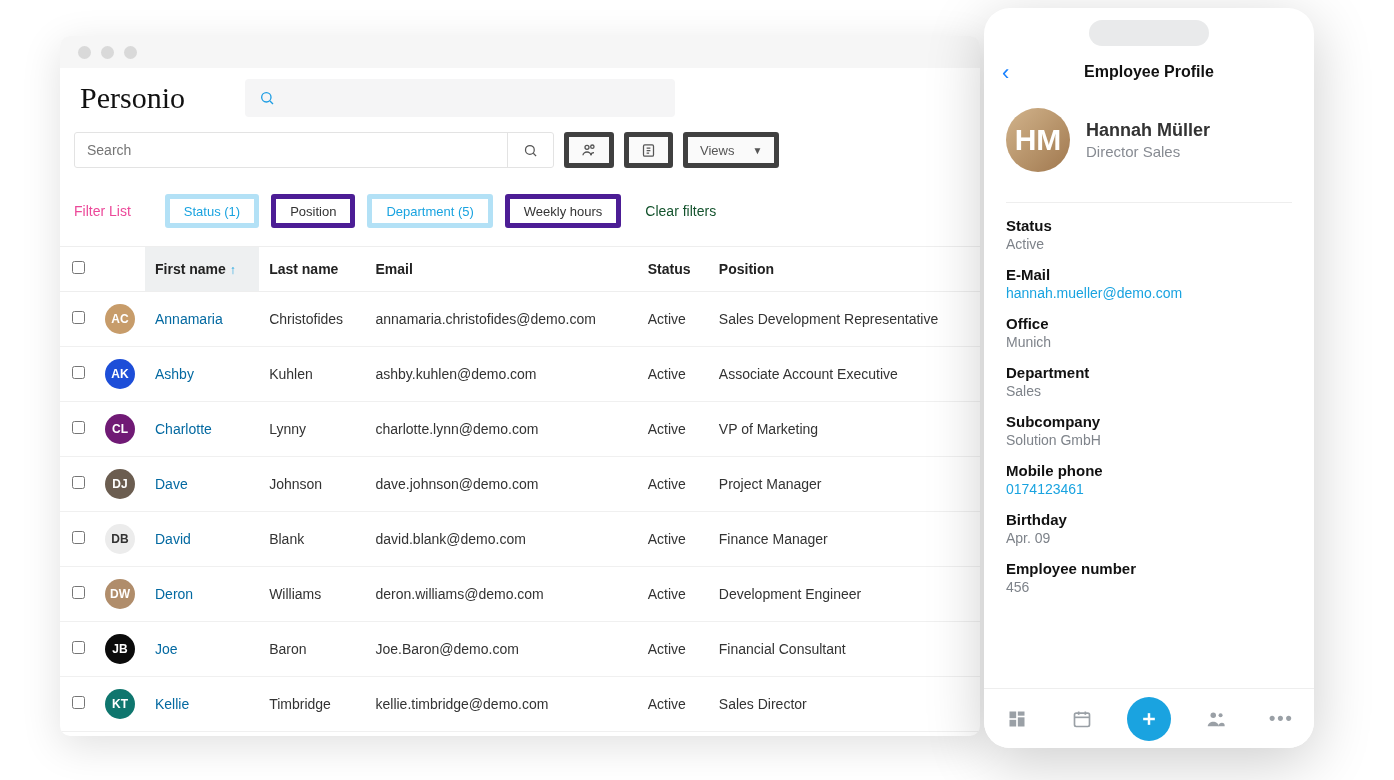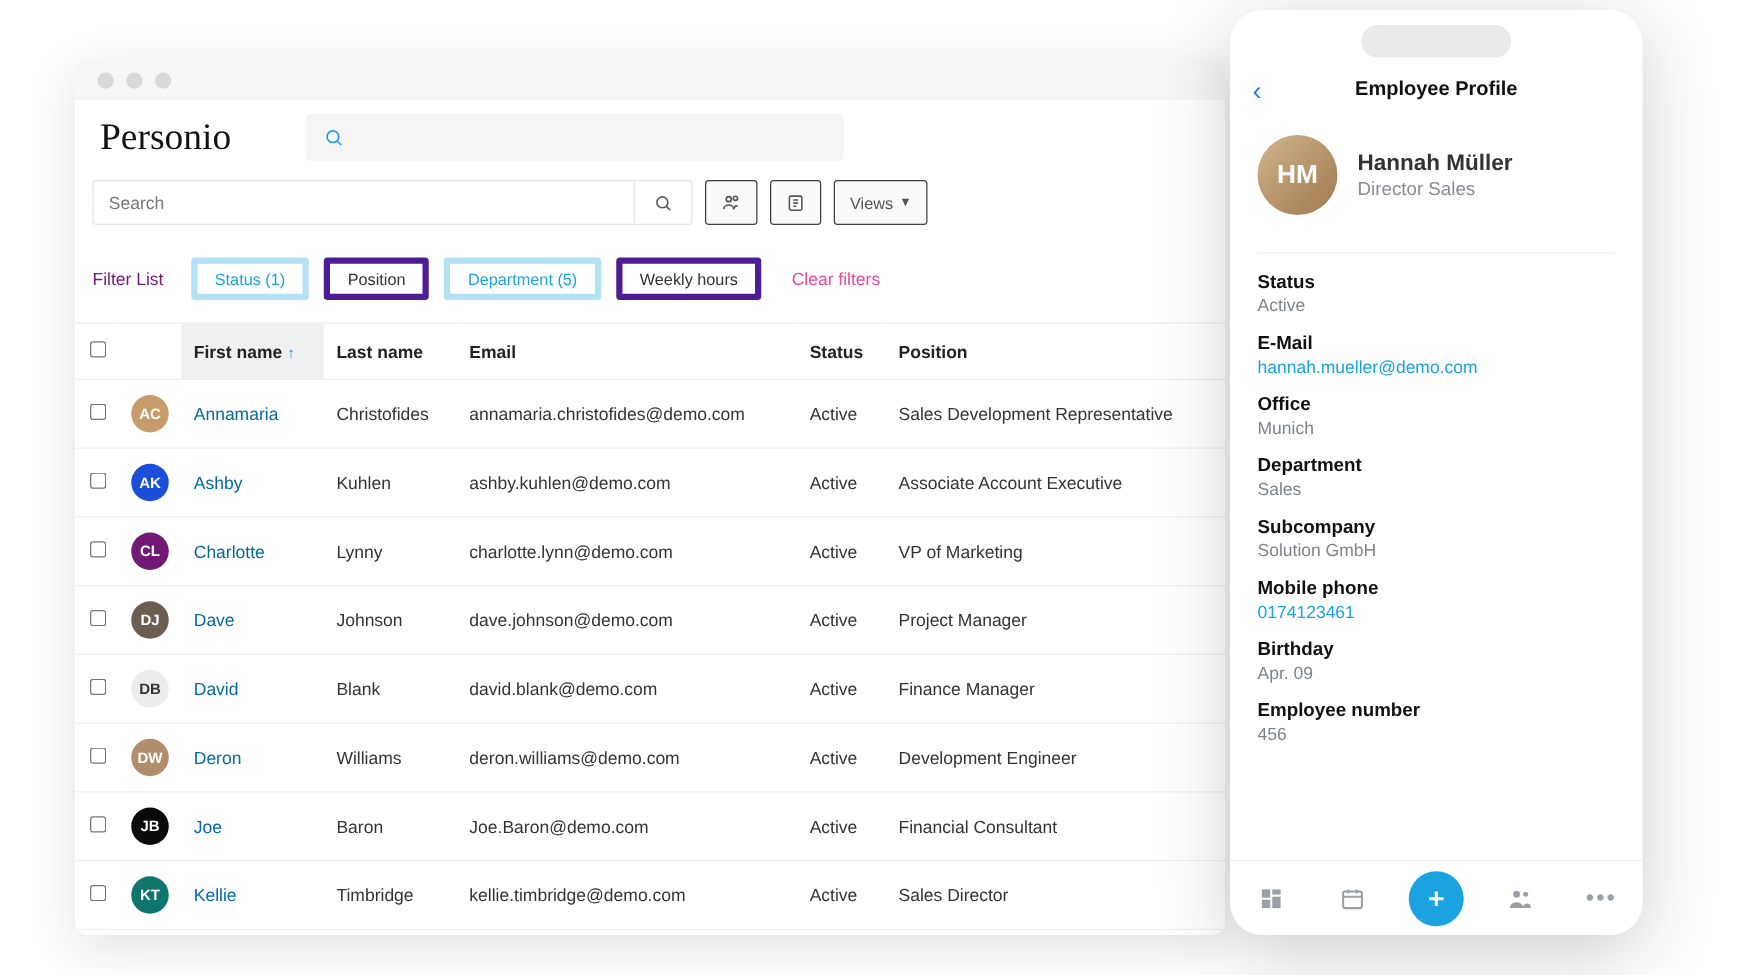--- a/index.html
+++ b/index.html
@@ -9,21 +9,21 @@
     color: #333;
     width: 1394px;
     height: 780px;
     position: relative;
     overflow: hidden;
   }
 
   
   .main-window {
     position: absolute;
-    top: 48px;
+    top: 36px;
     left: 60px;
     width: 920px;
     height: 700px;
     border-radius: 10px;
     background: #fff;
     box-shadow: 0 10px 40px rgba(0,0,0,.12);
     overflow: hidden;
   }
   .window-controls {
     height: 32px;
@@ -87,41 +87,41 @@
     padding:0 12px; flex:1; color:#888;
   }
   .search-icon-btn {
     width: 46px; height: 100%;
     display:flex; align-items:center; justify-content:center;
     border-left:1px solid #e3e3e3;
     color:#555;
   }
   .tool-btn {
     height:36px; min-width:40px;
-    border:1px solid #404040; background:#fafafa;
+    border:5px solid #404040; background:#fafafa;
     border-radius:3px;
     display:flex; align-items:center; justify-content:center;
     color:#555; font-size:13px;
-    padding:0 12px; cursor:pointer; gap:5px;
+    padding:0 12px; cursor:pointer; gap:18px;
   }
   .filters {
     display:flex; align-items:center;
     padding: 14px 14px 18px 14px;
     gap: 14px;
     font-size:14px;
   }
-  .filters .label { color:#701a75; margin-right:8px; }
+  .filters .label { color:#ec4899; margin-right:20px; }
   .filter-chip {
     height:34px; padding:0 14px;
     border:5px solid #4c1d95; border-radius:3px;
     display:flex; align-items:center; color:#333;
     font-size:13px; cursor:pointer;
   }
   .filter-chip.active { color:#19a3e0; border-color:#b3e1f6;}
-  .clear-filters { color:#ec4899; font-size:14px; margin-left:10px; cursor:pointer; }
+  .clear-filters { color:#14532d; font-size:14px; margin-left:10px; cursor:pointer; }
 
   
   .tbl { width:100%; border-collapse: collapse; font-size:14px; }
   .tbl thead th {
     text-align:left; font-weight:600; color:#222;
     padding:14px 10px; border-top:1px solid #eee; border-bottom:1px solid #eee;
     background:#fff;
   }
   .tbl thead th:first-child { width:30px; padding-left:12px;}
   .tbl thead th:nth-child(2){ width:40px;}
@@ -166,21 +166,21 @@
   .profile-head{
     display:flex; align-items:center; gap:16px;
     padding:16px 22px 20px 22px;
     border-bottom:1px solid #eee;
     margin:0 22px 10px 0; border:none;
   }
   .profile-head .p-avatar{
     width:64px; height:64px; border-radius:50%;
     background:linear-gradient(135deg,#d2b48c,#a0784e);
     display:flex; align-items:center; justify-content:center;
-    color:#fff; font-weight:600; font-size:21px;
+    color:#fff; font-weight:600; font-size:30px;
     flex-shrink:0;
   }
   .p-name{ font-weight:700; font-size:18px;}
   .p-role{ color:#878b92; font-size:15px; margin-top:2px;}
   .divider{ height:1px; background:#eee; margin:0 22px 14px 22px;}
   .info-list{ padding:0 22px; }
   .info-item{ margin-bottom:14px; }
   .info-label{ font-weight:700; font-size:15px; color:#111;}
   .info-value{ color:#7e838a; font-size:14px; margin-top:2px;}
   .info-link{ color:#19a3e0; }

